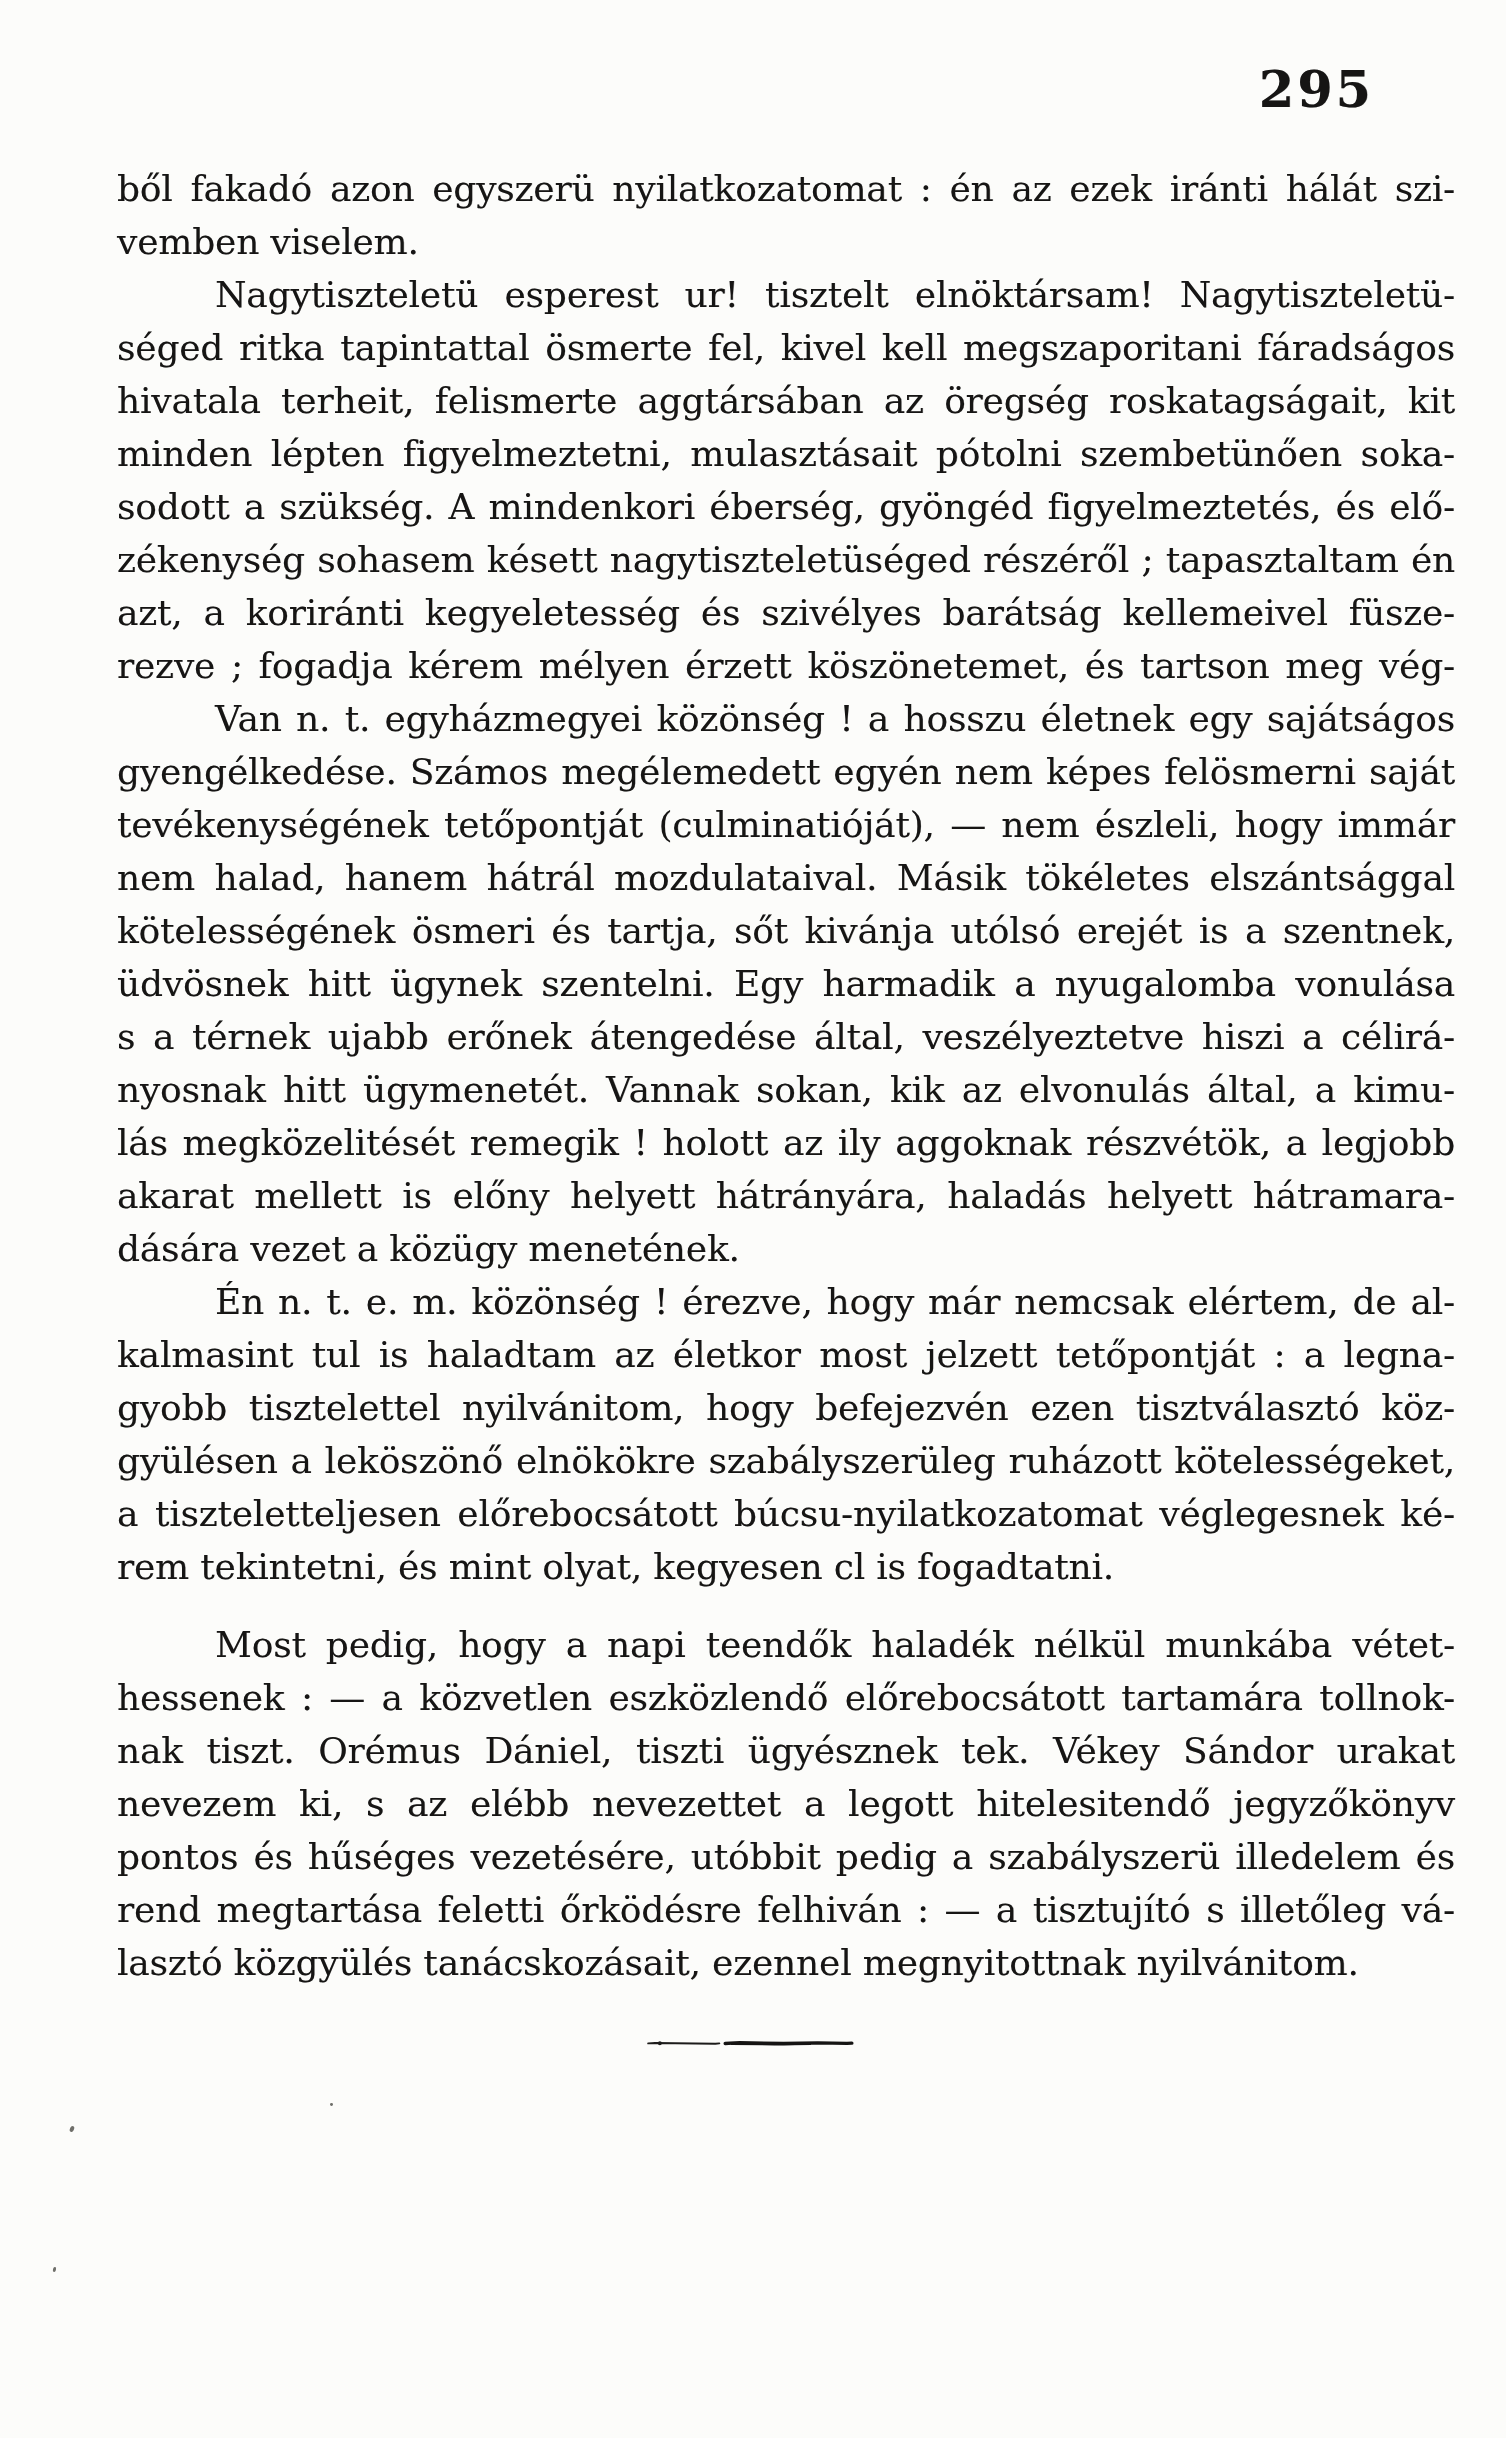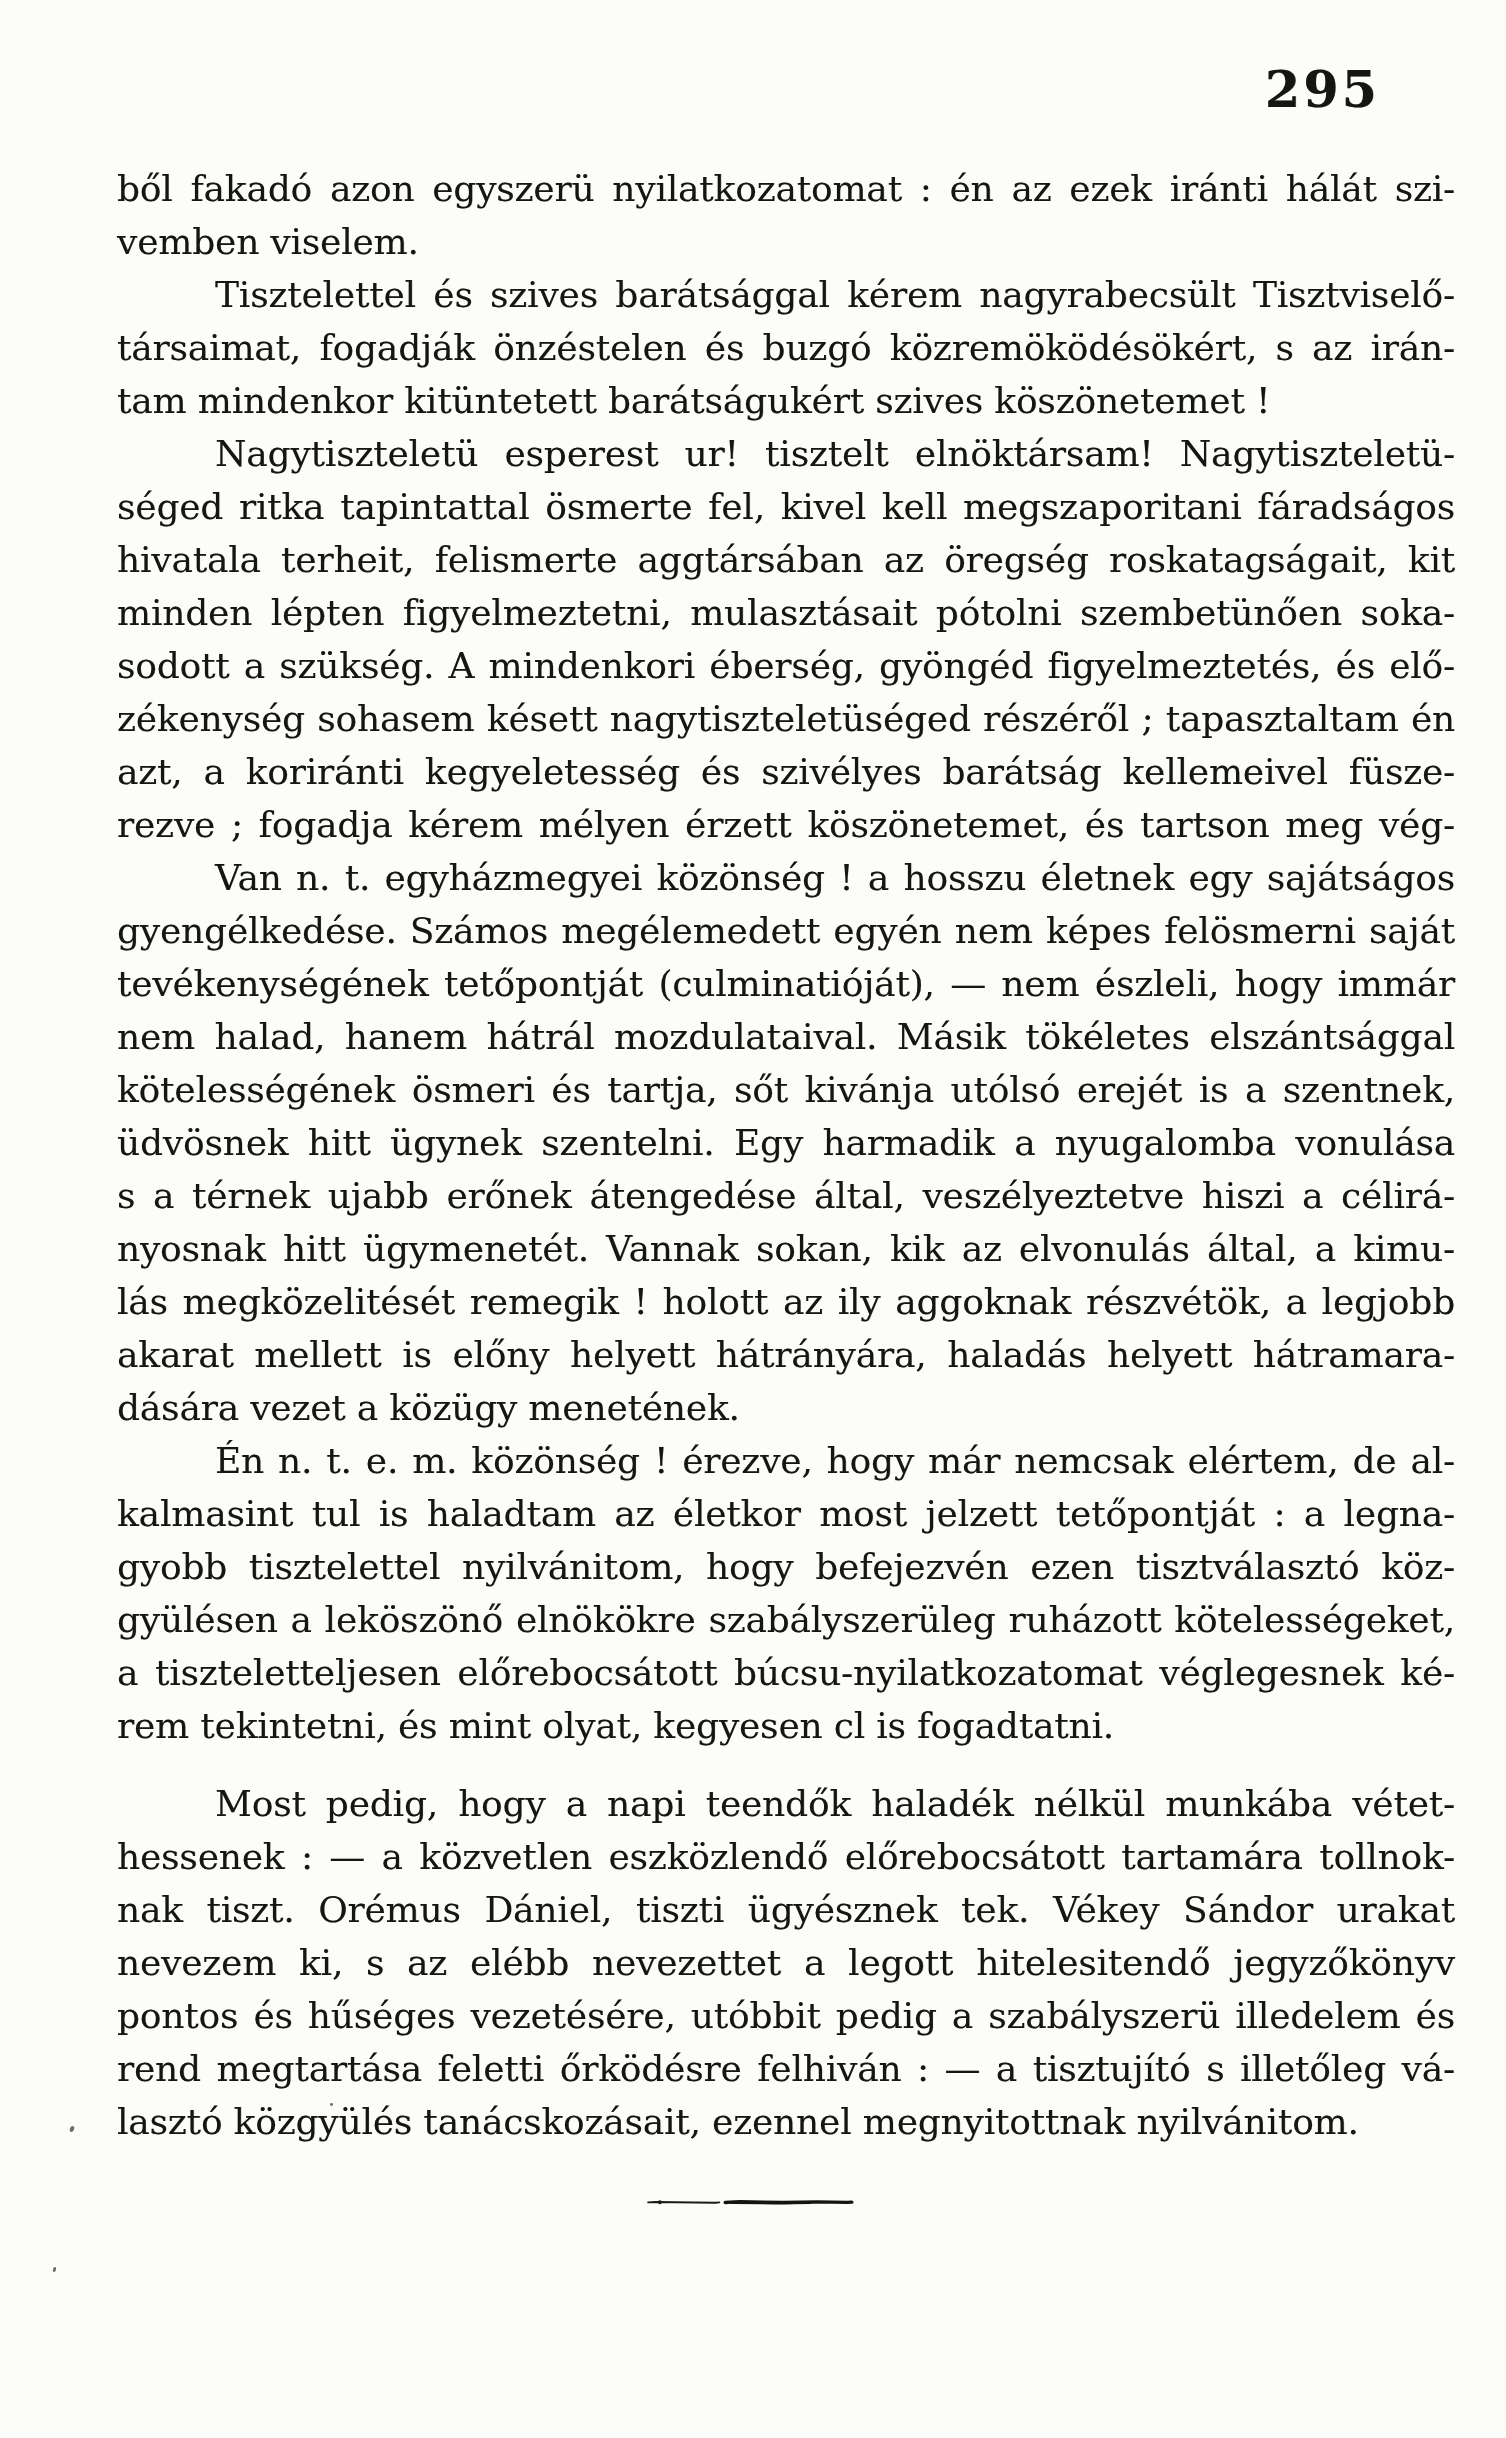--- a/index.html
+++ b/index.html
@@ -7,21 +7,21 @@
     width:1507px;height:2438px;
     background:#fcfcfa;
     color:#161514;
     font-family:"DejaVu Serif","Liberation Serif",serif;
     position:relative;
     overflow:hidden;
   }
   .page-number{
     position:absolute;
     top:64px;
-    right:127px;
+    right:133px;
     font-size:51px;
     font-weight:bold;
     letter-spacing:2.9px;
     line-height:51px;
     text-shadow:0.4px 0.4px 0.5px rgba(0,0,0,0.35);
   }
   .text-block{
     position:absolute;
     left:117px;
     top:162px;
@@ -60,25 +60,20 @@
 </style>
 </head>
 <body>
 
 <div class="page-number">295</div>
 
 <div class="text-block" id="text-block">
     <div class="para">
       <div class="line">ből fakadó  azon egyszerü  nyilatkozatomat :  én az ezek iránti hálát szi-</div>
       <div class="line lastline">vemben viselem.</div>
-    </div>
-    <div class="para">
-      <div class="line indent">Tisztelettel és  szives barátsággal kérem nagyrabecsült Tisztviselő-</div>
-      <div class="line">társaimat,  fogadják  önzéstelen  és buzgó  közremöködésökért, s az irán-</div>
-      <div class="line lastline">tam mindenkor kitüntetett barátságukért szives köszönetemet !</div>
     </div>
     <div class="para">
       <div class="line indent">Nagytiszteletü  esperest ur! tisztelt  elnöktársam!  Nagytiszteletü-</div>
       <div class="line">séged ritka tapintattal ösmerte fel,  kivel kell megszaporitani fáradságos</div>
       <div class="line">hivatala terheit,  felismerte aggtársában  az  öregség roskatagságait,  kit</div>
       <div class="line">minden  lépten  figyelmeztetni,  mulasztásait pótolni szembetünően soka-</div>
       <div class="line">sodott a szükség.  A mindenkori éberség,  gyöngéd figyelmeztetés, és elő-</div>
       <div class="line">zékenység sohasem késett nagytiszteletüséged részéről ;  tapasztaltam én</div>
       <div class="line">azt,  a  koriránti kegyeletesség  és szivélyes barátság kellemeivel  füsze-</div>
       <div class="line">rezve ;  fogadja  kérem mélyen érzett köszönetemet, és tartson meg vég-</div>

